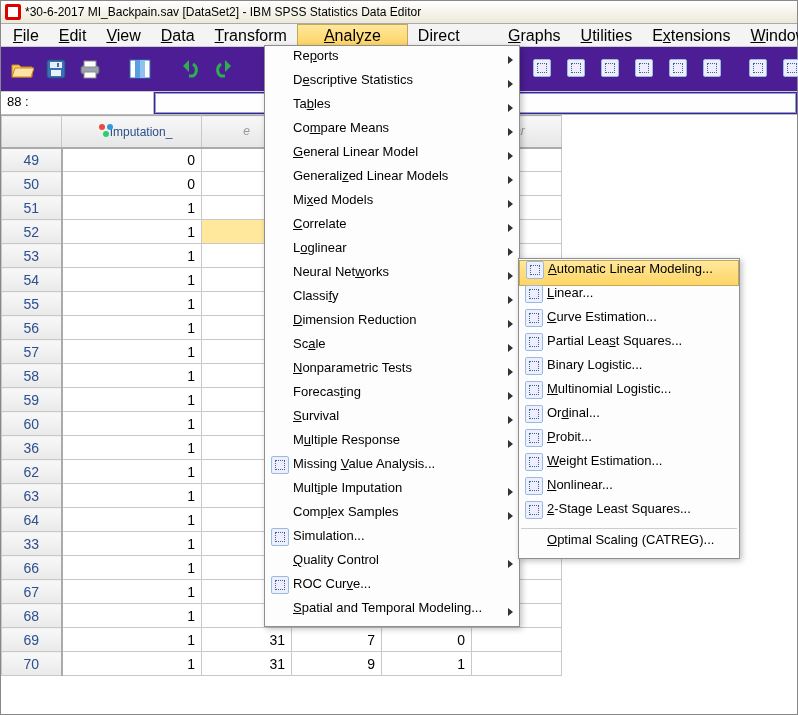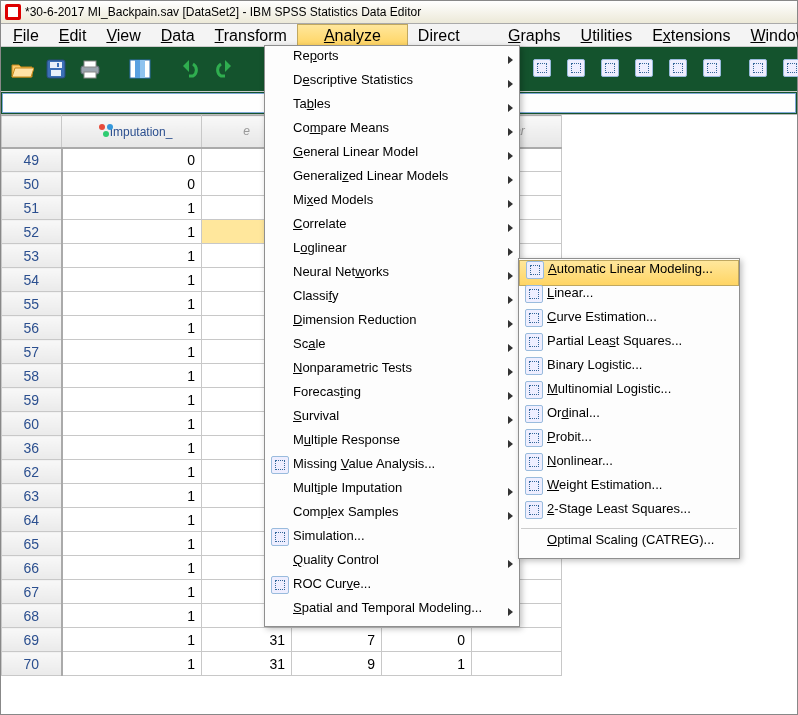--- a/index.html
+++ b/index.html
@@ -8,21 +8,21 @@
     font-family: "Segoe UI", Tahoma, sans-serif;
     font-size: 12px;
     background: #e8e8e8;
     overflow: hidden;
     width: 798px;
     height: 715px;
   }
   .window {
     width: 798px;
     height: 715px;
-    background: #14532d;
+    background: #4c1d95;
     border: 1px solid #888;
     box-sizing: border-box;
     display: flex;
     flex-direction: column;
     position: relative;
   }
   
   .titlebar {
     height: 22px;
     background: linear-gradient(#fff, #ece9d8);
@@ -316,20 +316,21 @@
     </div>
     <div class="tb-btn">
       <svg width="22" height="18">
           <path d="M8 4a7 7 0 0 0 0 12h4" fill="none" stroke="#2fae4f" stroke-width="3"></path>
           <path d="M12 0l6 6-6 6z" fill="#2fae4f"></path>
         </svg>
     </div>
   </div>
 
   <div class="addr-bar">
+    <div class="cell-addr">88 :</div>
     <div class="cell-val"></div>
   </div>
 
   <div class="grid-wrap">
     <table class="grid">
       <thead>
           <tr id="grid-head">
             <th style="width: 60px;"></th>
             <th style="min-width: 140px;"><span class="hdr-icon"><span class="balls-icon"><span></span></span></span><span>Imputation_</span></th>
             <th class="plain" style="min-width: 90px;">e</th>
@@ -461,21 +462,21 @@
           </tr>
           <tr>
             <th>64</th>
             <td class="wide">1</td>
             <td></td>
             <td></td>
             <td></td>
             <td></td>
           </tr>
           <tr>
-            <th>65</th>
+            <th>33</th>
             <td class="wide">1</td>
             <td></td>
             <td></td>
             <td></td>
             <td></td>
           </tr>
           <tr>
             <th>66</th>
             <td class="wide">1</td>
             <td>42</td>
@@ -643,28 +644,28 @@
       <div class="dd-item">
         <span class="dd-ico mini-ico"></span>
         <span>Or<span class="mn">d</span>inal...</span>
       </div>
       <div class="dd-item">
         <span class="dd-ico mini-ico"></span>
         <span><span class="mn">P</span>robit...</span>
       </div>
       <div class="dd-item">
         <span class="dd-ico mini-ico"></span>
+        <span><span class="mn">W</span>eight Estimation...</span>
+      </div>
+      <div class="dd-item">
+        <span class="dd-ico mini-ico"></span>
         <span><span class="mn">N</span>onlinear...</span>
       </div>
       <div class="dd-item">
         <span class="dd-ico mini-ico"></span>
-        <span><span class="mn">W</span>eight Estimation...</span>
-      </div>
-      <div class="dd-item">
-        <span class="dd-ico mini-ico"></span>
         <span><span class="mn">2</span>-Stage Least Squares...</span>
       </div>
       <div class="dd-sep"></div>
       <div class="dd-item">
         <span><span class="mn">O</span>ptimal Scaling (CATREG)...</span>
       </div>
     </div>
 
   <div style="position:absolute; left:526px; top:52px; display:flex; gap:4px;">
     <div class="tb-btn">

